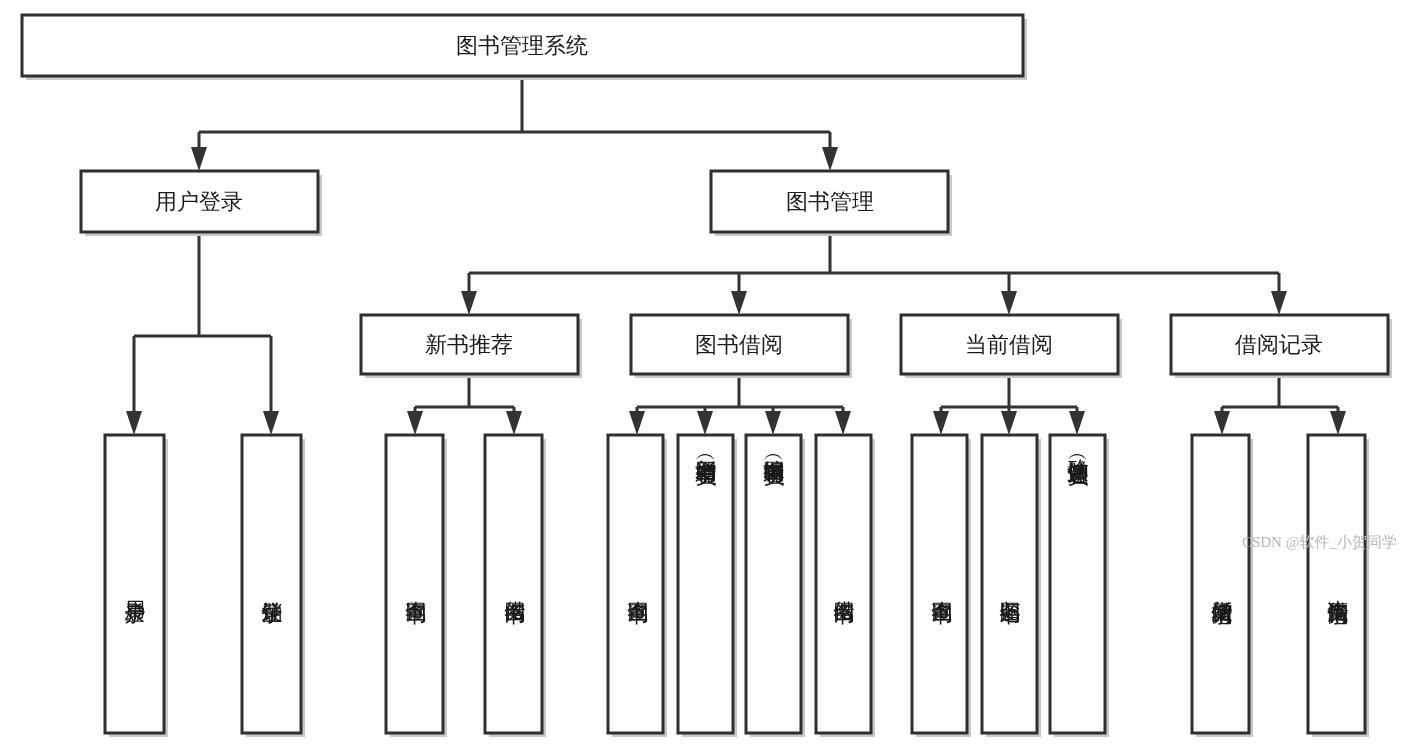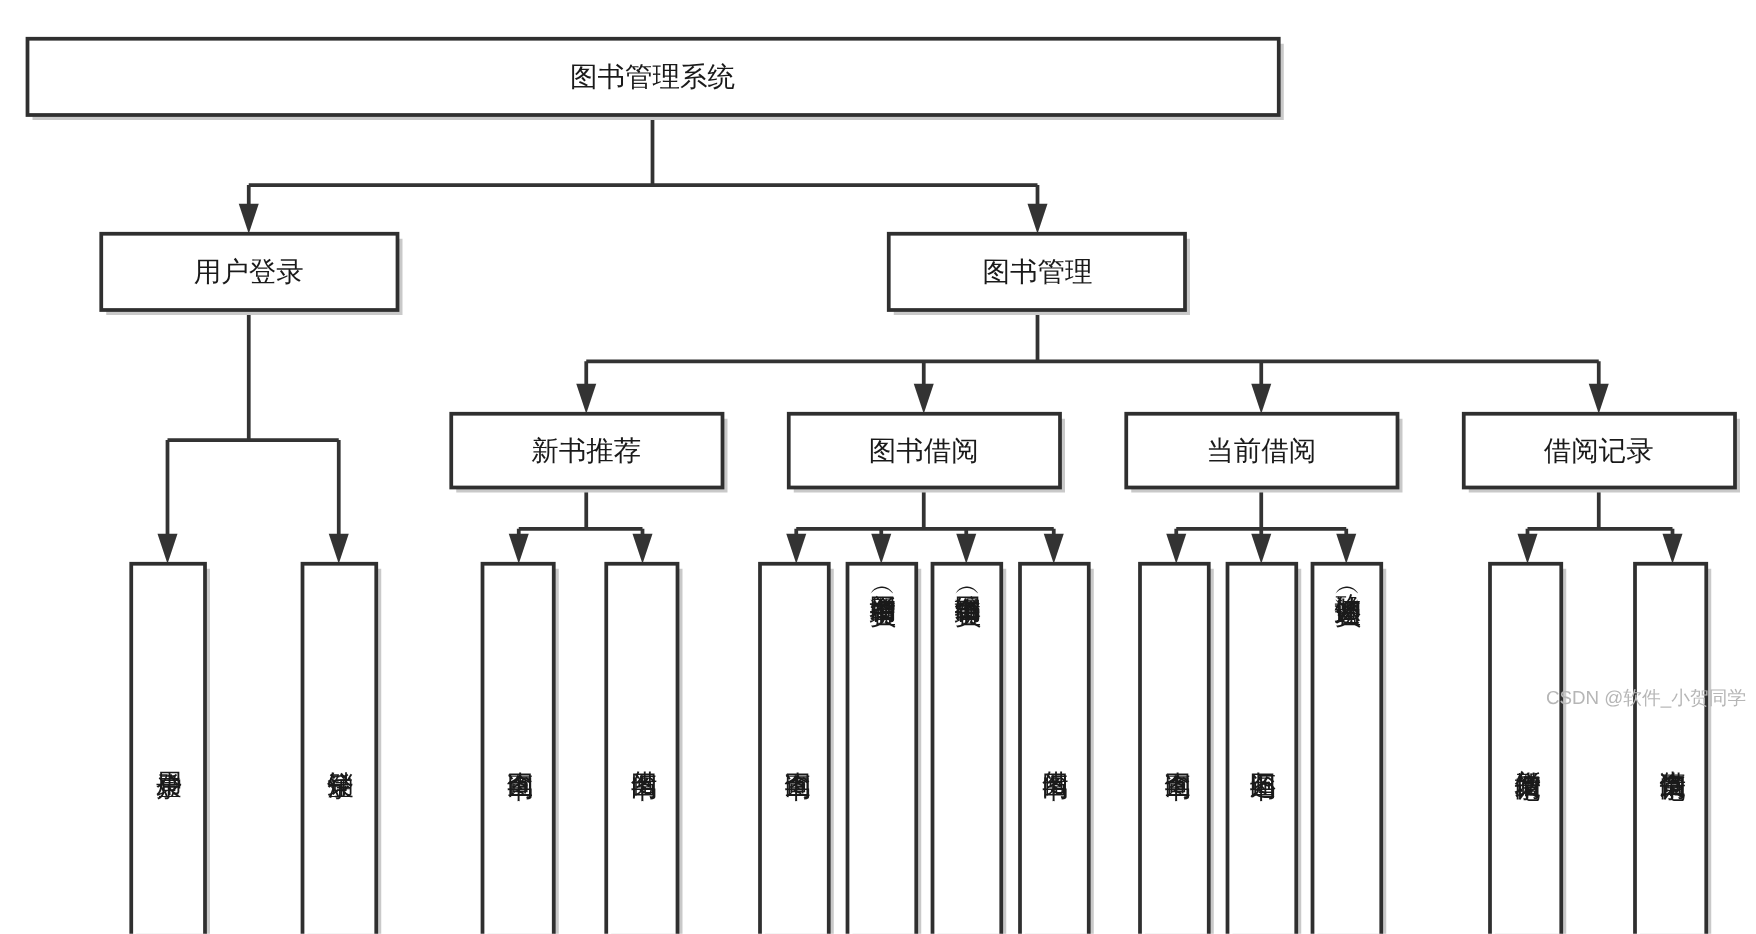--- a/index.html
+++ b/index.html
@@ -11,21 +11,21 @@
   body {
     width: 1405px;
     height: 747px;
     position: relative;
     overflow: hidden;
     font-family: "DejaVu Sans", "Liberation Sans", sans-serif;
   }
   #diagram-root {
     position: absolute;
     left: 0;
-    top: 17px;
+    top: 1px;
     width: 1405px;
     height: 557px;
   }
   svg#flow {
     display: block;
     width: 1405px;
     height: 747px;
   }
   .node-box {
     fill: #ffffff;
@@ -57,21 +57,21 @@
   .node-label.vertical-label {
     font-size: 21px;
     letter-spacing: 1px;
   }
   .watermark {
     position: absolute;
     right: 8px;
     bottom: 6px;
     color: #b6b6b6;
     font-size: 15px;
-    font-family: Liberation Sans, sans-serif;
+    font-family: Liberation Serif, serif;
     white-space: nowrap;
     user-select: none;
   }
 </style>
 </head>
 <body>
 
 <div id="diagram-root">
   <svg id="flow" viewBox="0 0 1405 747" xmlns="http://www.w3.org/2000/svg">
 

